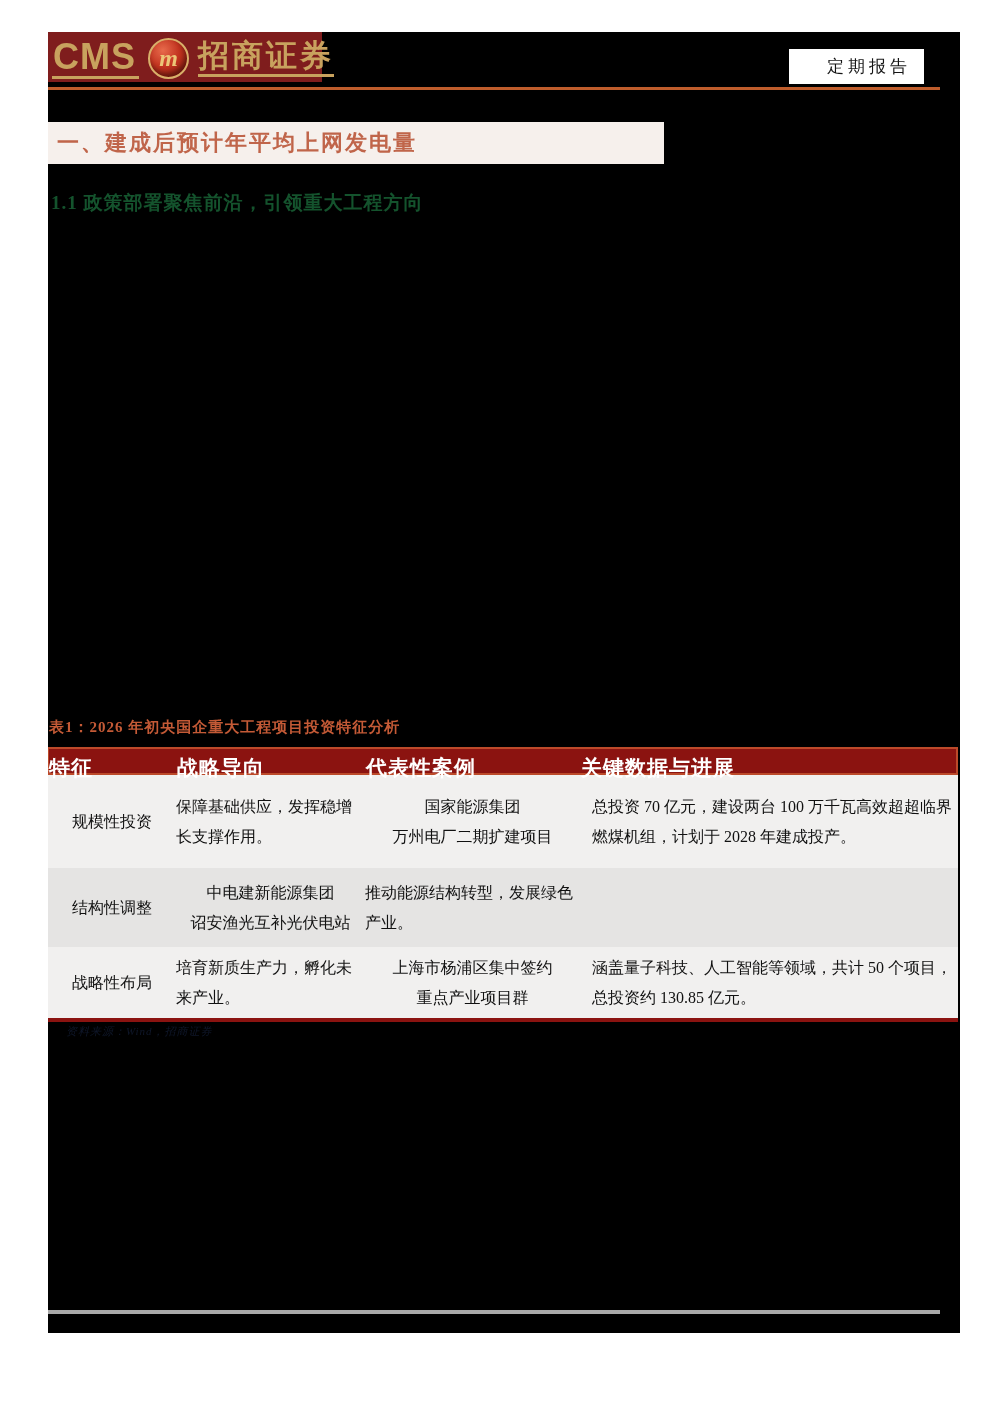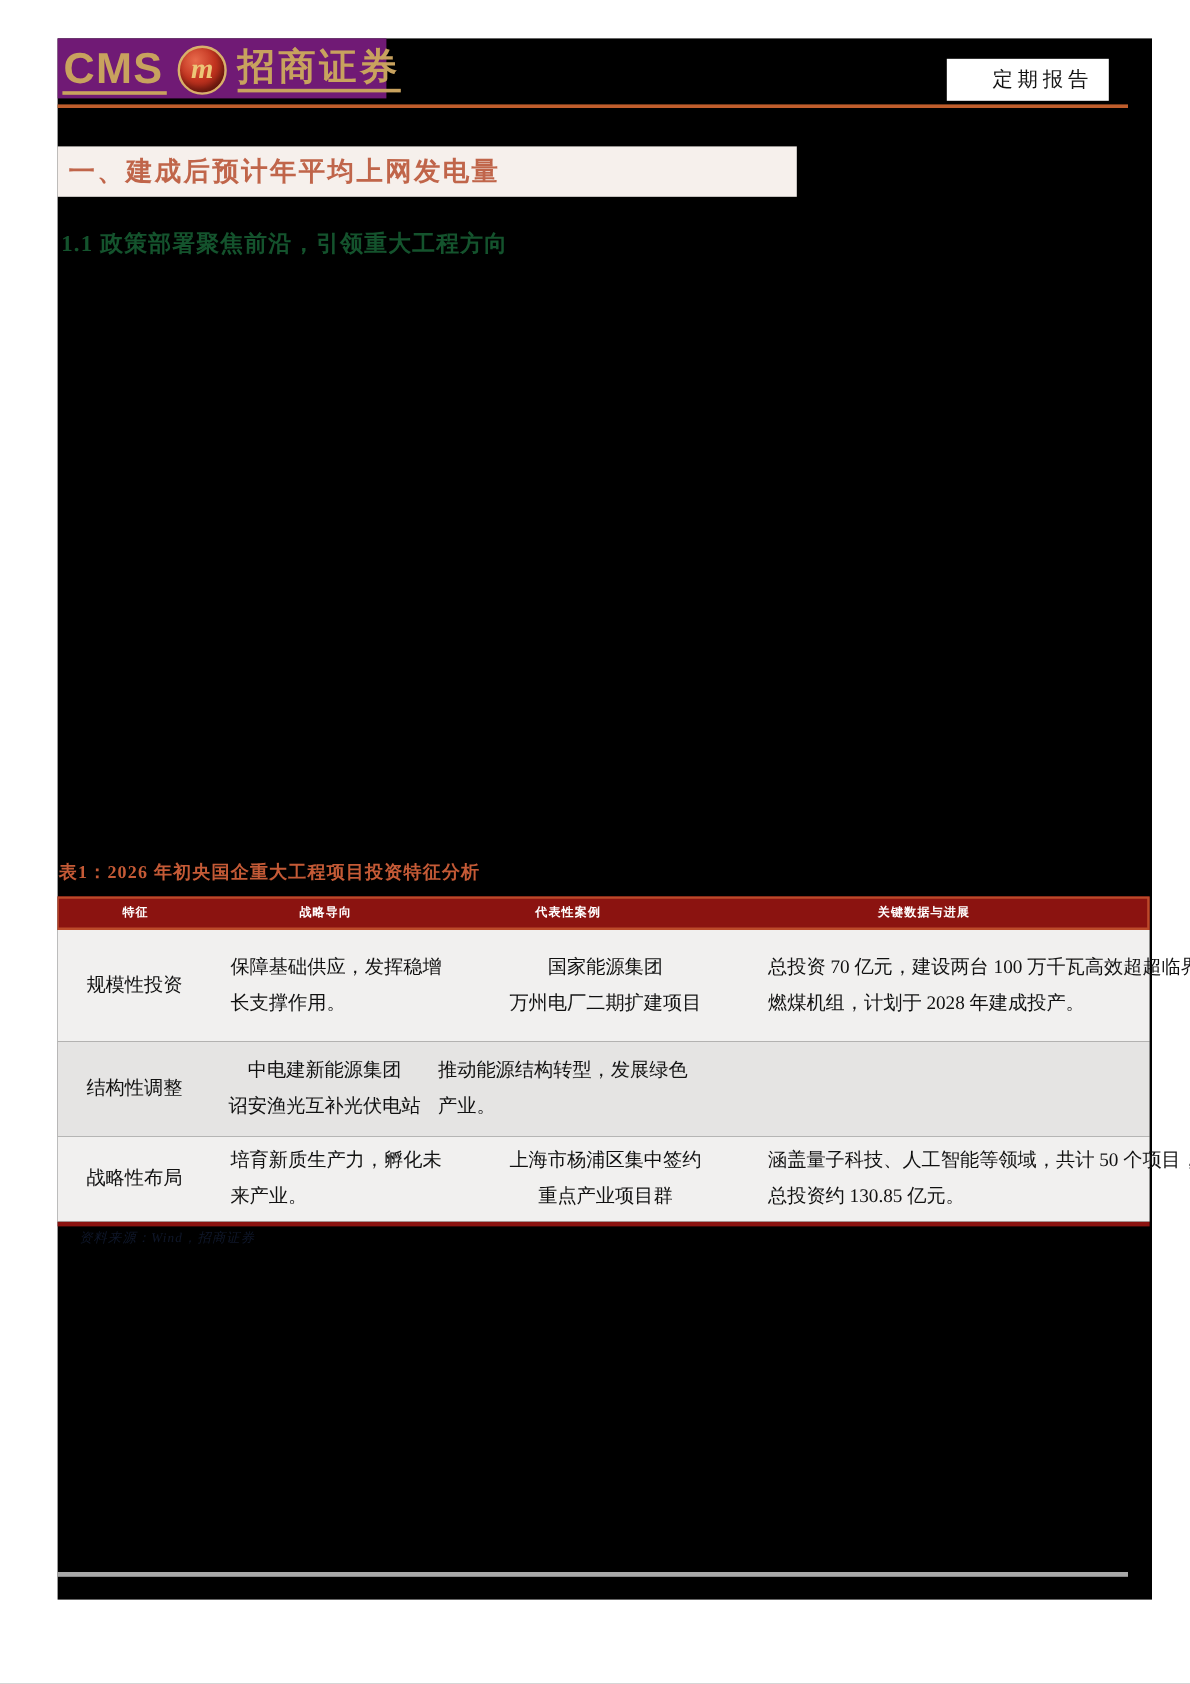--- a/index.html
+++ b/index.html
@@ -8,21 +8,21 @@
     position:relative; width:992px; height:1403px; margin:0 auto;
     background:#ffffff; overflow:hidden;
     font-family:"Liberation Serif", serif; color:#111;
   }
   
   .canvas { position:absolute; left:48px; top:32px; width:912px; height:1301px; background:#000; }
 
   
   .logo {
     position:absolute; left:48px; top:32px; width:274px; height:50px;
-    background:#701a75; display:flex; align-items:center; gap:9px; padding:3px 4px 0 4px;
+    background:#7f1d1d; display:flex; align-items:center; gap:9px; padding:3px 4px 0 4px;
   }
   .logo .cms {
     font-family:"Liberation Sans", sans-serif; font-weight:bold; font-size:36px;
     color:#c8a25e; line-height:1.05; letter-spacing:1px;
     border-bottom:3px solid #c8a25e; padding:0 3px 1px 1px;
   }
   .logo .orb {
     width:41px; height:41px; border-radius:50%; flex:0 0 auto;
     background:radial-gradient(circle at 35% 28%, #e86b4c 0%, #c23420 45%, #8a180d 100%);
     border:2px solid #d8b06a;
@@ -64,22 +64,22 @@
     position:absolute; left:49px; top:718px;
     color:#c45a36; font-weight:bold; font-size:15px; letter-spacing:1px;
   }
   .tbl { position:absolute; left:48px; top:747px; width:910px; border-bottom:4px solid #8b1310; }
   .tr { display:grid; grid-template-columns:128px 189px 215px 378px; align-items:center; }
   .tr.head {
     background:#8b1310; height:28px;
     border-top:2px solid #bc4a2a; border-bottom:2px solid #bc4a2a;
     border-left:1px solid #bc4a2a; border-right:2px solid #bc4a2a;
   }
-  .tr.head .td { color:#ffffff; font-weight:bold; font-size:10px; text-align:center; letter-spacing:1px; }
-  .tr.light { background:#f1f0ef;gap:16px; }
+  .tr.head .td { color:#ffffff; font-weight:bold; font-size:21px; letter-spacing:1px; }
+  .tr.light { background:#f1f0ef; }
   .tr.dark  { background:#e5e4e3; }
   .tr.r1 { height:93px; } .tr.r2 { height:79px; } .tr.r3 { height:71px; }
   .td { font-size:16px; line-height:1.85; color:#111; }
   .td.feature  { text-align:center; }
   .td.strategy { text-align:left; padding-right:4px; }
   .td.case     { text-align:center; white-space:pre-line; }
   .td.progress { text-align:left; padding:0 6px 0 12px; }
 
   .source {
     position:absolute; left:50px; top:1024px;

